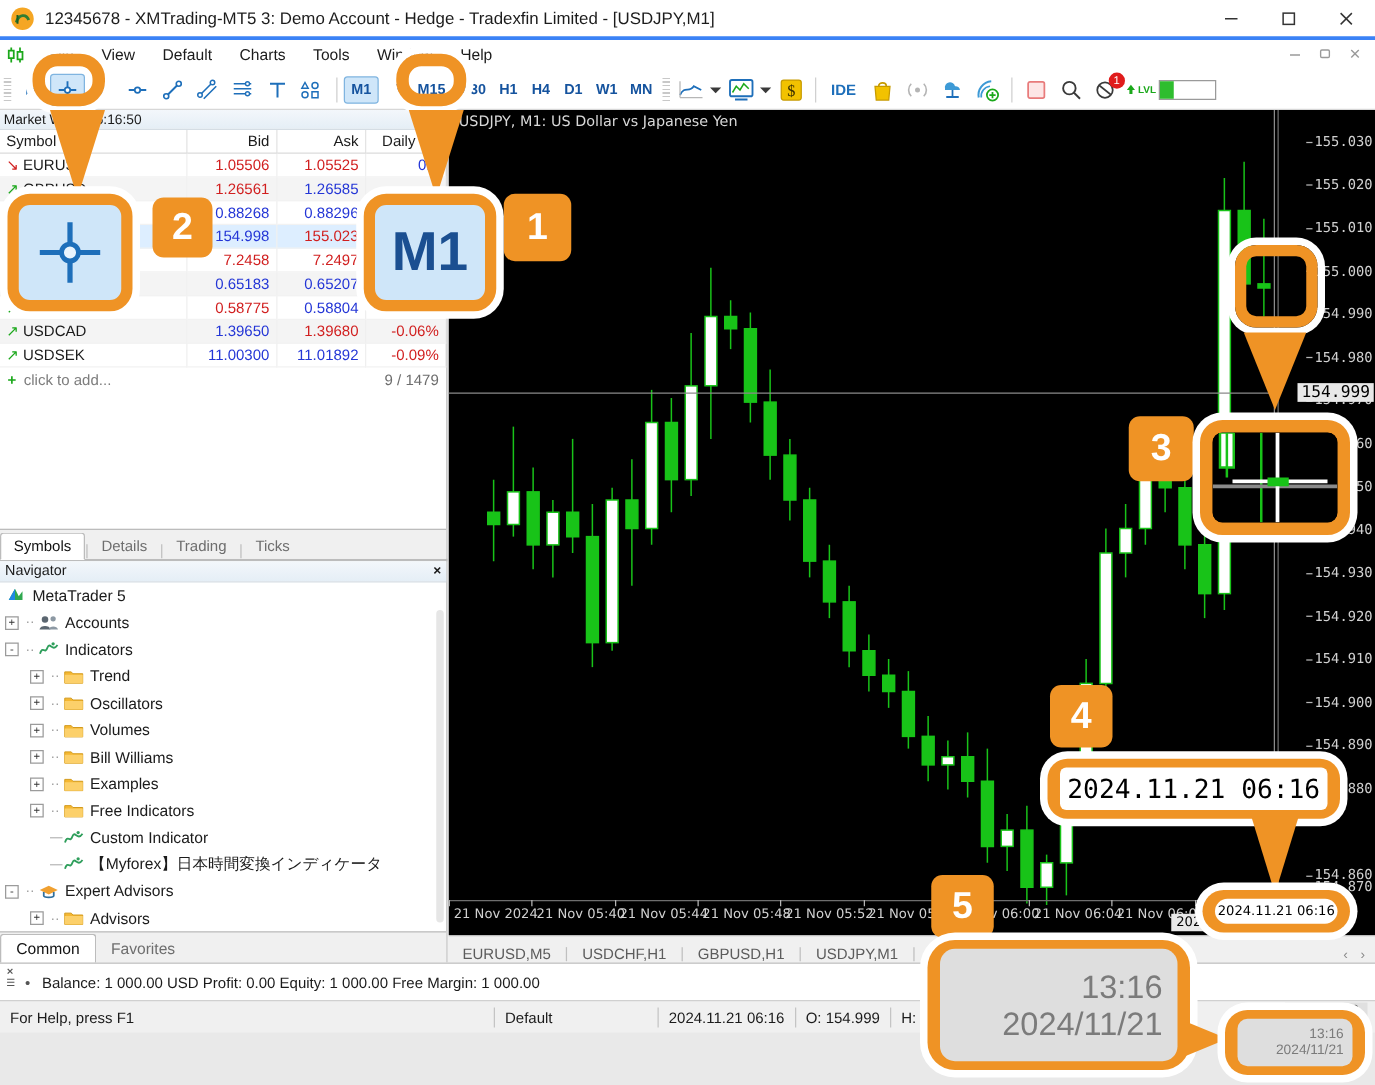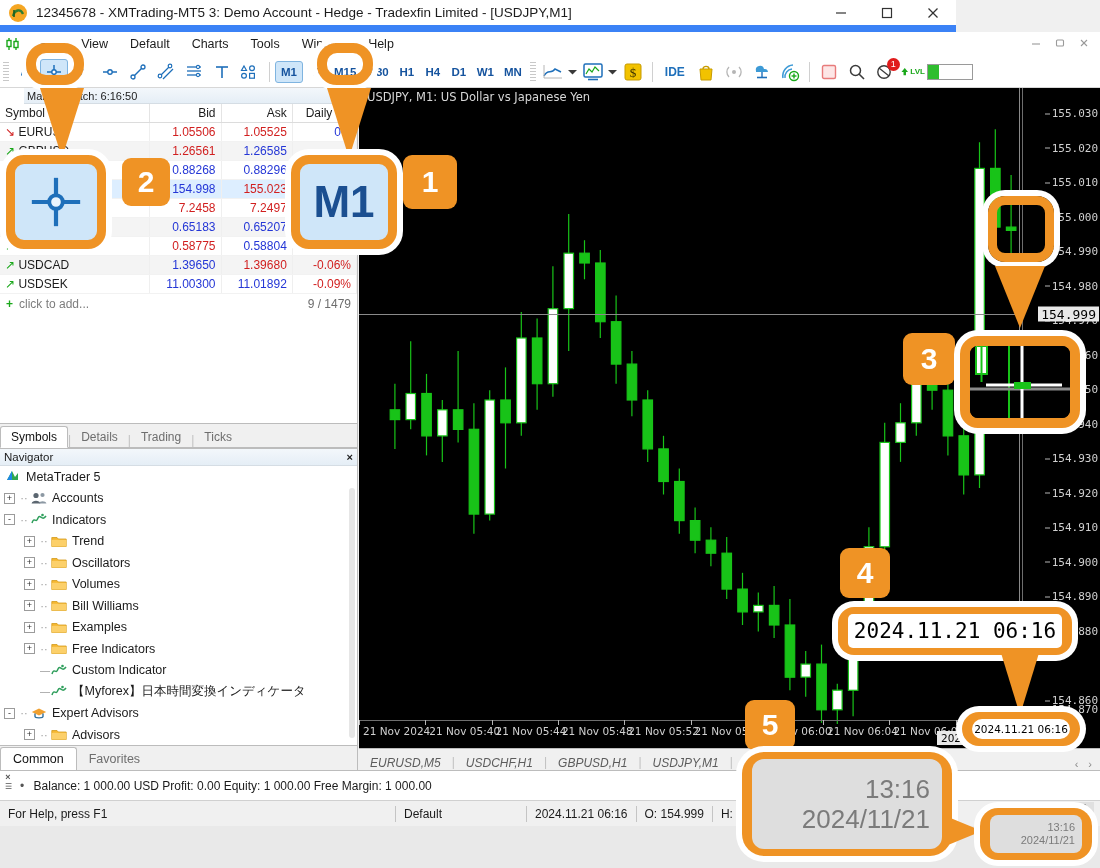--- a/index.html
+++ b/index.html
@@ -5,23 +5,23 @@
   * { box-sizing: border-box; margin:0; padding:0; }
   body {
     width:1100px; height:868px; overflow:hidden;
     font-family:"Liberation Sans", sans-serif;
     background:#fff; position:relative;
   }
   .app { position:absolute; inset:0; background:#f0f0f0; }
 
   
   .titlebar{
-    position:absolute; left:0; top:0; width:956px; height:32px;
+    position:absolute; left:0; top:0; width:1100px; height:32px;
     background:#ffffff; display:flex; align-items:center;
-    border-bottom:7px solid #3b82f6;
+    border-bottom:3px solid #3b82f6;
   }
   .tb-logo{ width:20px;height:20px;margin-left:8px;margin-right:8px;flex:none;}
   .tb-title{ font-size:13.5px; color:#1c1c1c; white-space:nowrap;}
   .tb-ctrls{ margin-left:auto; display:flex; height:32px;}
   .tb-btn{ width:46px;height:32px;display:flex;align-items:center;justify-content:center;
            font-size:14px;color:#333;}
 
   
   .menubar{
     position:absolute;left:0;top:32px;width:1100px;height:24px;
@@ -45,21 +45,21 @@
   .tf.sel{ background:#cfe6f9;border:1px solid #7fb4e0;border-radius:3px;}
   .grip{width:6px;height:20px;margin:0 3px;flex:none;
         background:repeating-linear-gradient(to bottom,#c8c8c8 0 1px,transparent 1px 3px);}
 
   
   .mw{
     position:absolute;left:0;top:88px;width:358px;height:360px;
     background:#fff;border-right:1px solid #bcbcbc;border-bottom:1px solid #bcbcbc;
   }
   .mw-hdr{ height:16px;background:linear-gradient(#f3f7fb,#e5eef6);
-    font-size:11px;color:#1b1b1b;padding-left:3px;line-height:16px;border-bottom:1px solid #d5dde4;margin-left:24px;}
+    font-size:11px;color:#1b1b1b;padding-left:3px;line-height:16px;border-bottom:1px solid #d5dde4;}
   table.mwt{ width:100%;border-collapse:collapse;font-size:12px;}
   table.mwt th{ font-weight:normal;color:#1b1b1b;font-size:12px;
     border-bottom:1px solid #dcdcdc;border-right:1px solid #e4e4e4;padding:2px 5px;text-align:right;}
   table.mwt th.sym{text-align:left;}
   table.mwt td{ padding:2px 5px;text-align:right;border-right:1px solid #efefef;
     border-bottom:1px solid #f2f2f2;font-size:12px;white-space:nowrap;}
   table.mwt td.sym{text-align:left;color:#1b1b1b;}
   tr.alt td{background:#f4f4f4;}
   tr.hl td{background:#ddeeff;}
   .up{color:#d11f1f;} .dn{color:#2436d6;}
@@ -110,21 +110,21 @@
   .cursor-price{position:absolute;right:1px;background:#e8e8e8;color:#000;font-size:13px;
      font-family:"DejaVu Sans Mono",monospace;padding:0 3px;transform:translateY(-50%);}
   .cursor-time{position:absolute;background:#e8e8e8;color:#000;font-size:10.5px;
      font-family:"DejaVu Sans",sans-serif;padding:1px 4px;}
   .xhair-v{position:absolute;top:0;width:1px;background:#8a8a8a;}
   .xhair-h{position:absolute;left:0;height:1px;background:#8a8a8a;}
 
   
   .chart-tabs{position:absolute;left:359px;top:748px;width:741px;height:26px;
      background:#f0f0f0;border-top:1px solid #bcbcbc;display:flex;align-items:flex-end;font-size:12px;}
-  .chart-tabs .ct{padding:4px 11px;color:#5c5c5c;font-style:italic;}
+  .chart-tabs .ct{padding:4px 11px;color:#5c5c5c;}
   .chart-tabs .ct.active{background:#fff;color:#111;border:1px solid #a8a8a8;
      border-bottom:1px solid #fff;border-radius:3px 3px 0 0;margin-bottom:-1px;}
   .chart-tabs .cd{color:#c0c0c0;padding-bottom:5px;}
   .ct-arrows{margin-left:auto;display:flex;gap:10px;padding:4px 8px;color:#8a8a8a;font-size:11px;}
 
   
   .toolbox{position:absolute;left:0;top:770px;width:1100px;height:30px;background:#fff;
      border-top:1px solid #bcbcbc;display:flex;align-items:center;}
   .tbx-side{width:16px;height:30px;font-size:9px;color:#555;display:flex;flex-direction:column;
      align-items:center;justify-content:flex-start;padding-top:1px;}

